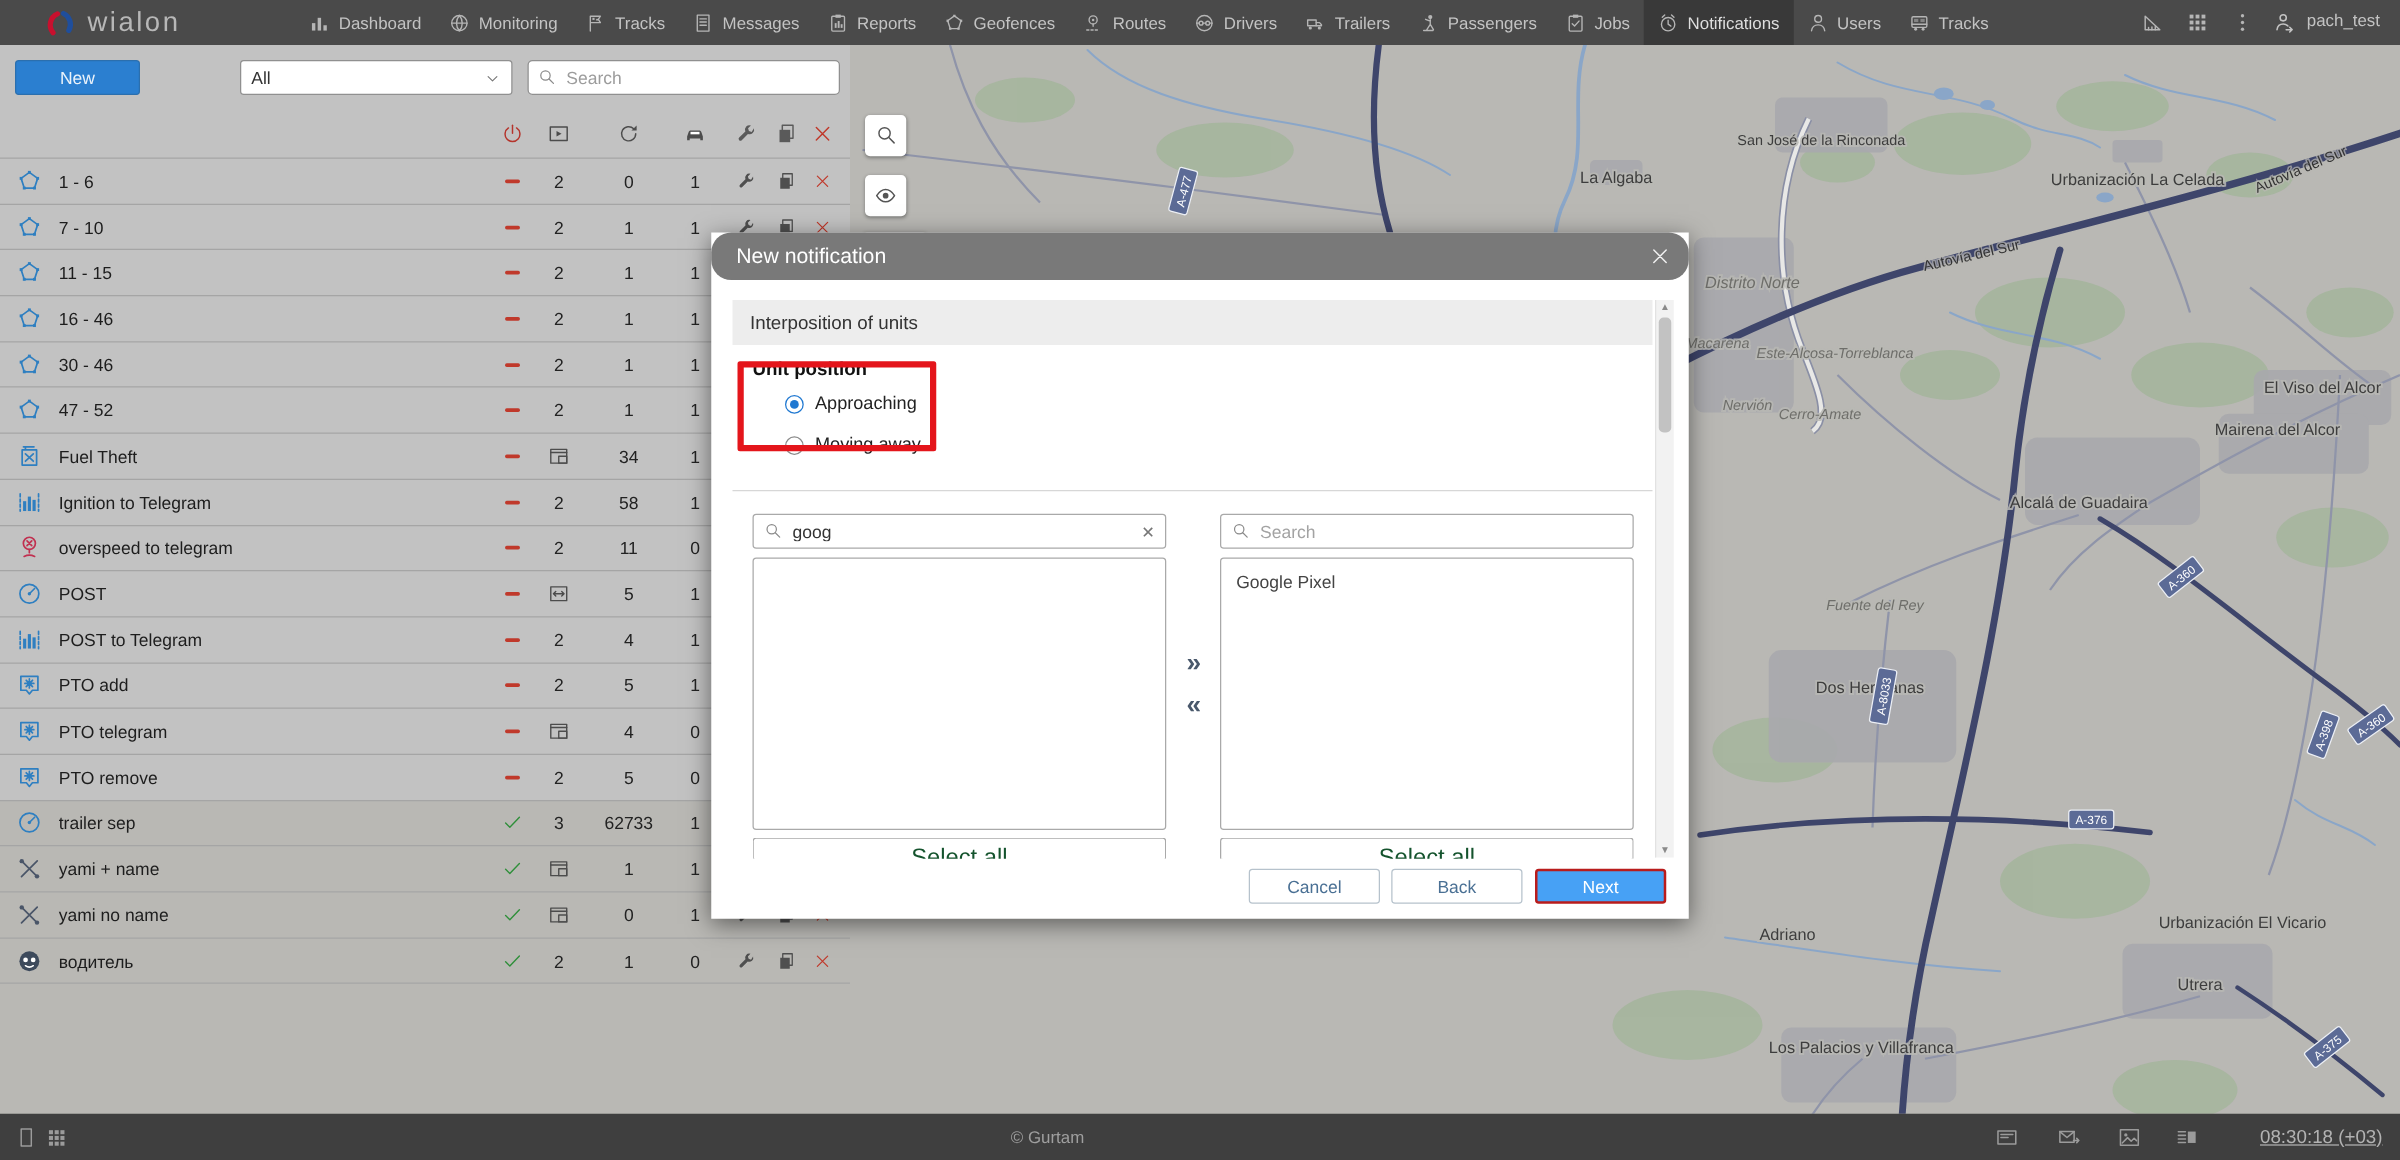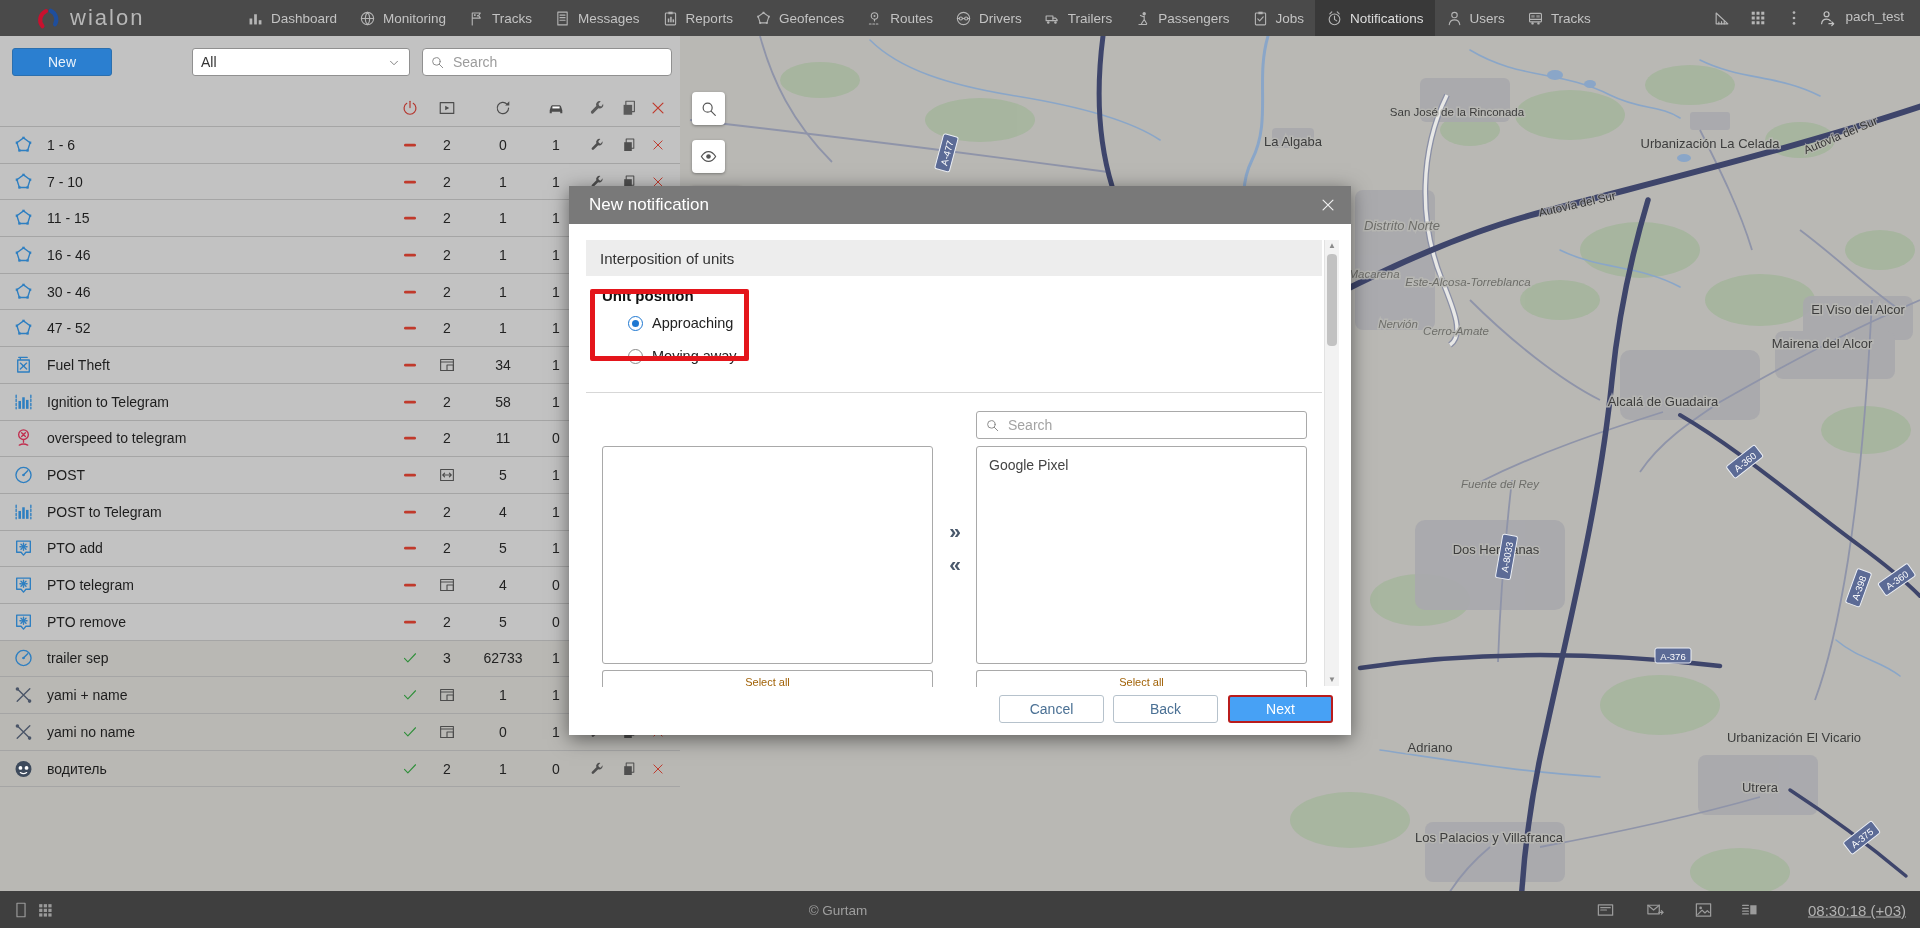--- a/index.html
+++ b/index.html
@@ -49,21 +49,21 @@
   #phead .hic{position:absolute;transform:translateX(-50%);color:#4c4c4c;}
   #rows{position:absolute;left:0;top:90px;width:680px;border-bottom:1px solid #a5a5a5;}
   .prow{position:relative;height:36.7px;border-top:1px solid #a5a5a5;box-sizing:border-box;cursor:pointer;}
   .prow .ricon{position:absolute;left:13px;top:50%;transform:translateY(-50%);}
   .prow .rname{position:absolute;left:47px;top:50%;transform:translateY(-50%);font-size:14px;color:#1d1d1d;white-space:nowrap;}
   .prow .cell{position:absolute;top:50%;transform:translate(-50%,-50%);font-size:14px;color:#222;}
   .prow .aicon{position:absolute;top:50%;transform:translate(-50%,-50%);display:flex;}
   
   #modal{position:absolute;left:569px;top:186px;width:782px;height:549px;background:#fff;z-index:50;
     box-shadow:0 4px 18px rgba(0,0,0,.5);}
-  #modal-header{position:absolute;left:0;top:0;right:0;height:38px;background:#797979;display:flex;align-items:center;}
+  #modal-header{position:absolute;left:0;top:0;right:0;height:38px;background:#797979;display:flex;align-items:center;border-radius:16px;}
   #modal-title{color:#fff;font-size:17px;margin-left:20px;}
   #modal-close{margin-left:auto;margin-right:14px;color:#f0f0f0;cursor:pointer;display:flex;}
   #section-band{position:absolute;left:17px;top:54px;width:736px;height:36px;background:#ededed;display:flex;align-items:center;}
   #section-band span{margin-left:14px;font-size:15px;color:#333;}
   #redbox{position:absolute;left:21px;top:103px;width:159px;height:72px;border:5px solid #e4151b;border-radius:2px;box-sizing:border-box;z-index:60;pointer-events:none;}
   #unit-pos-label{position:absolute;left:33px;top:101px;font-size:15px;font-weight:bold;color:#111;}
   .radio-row{position:absolute;left:50px;display:flex;align-items:center;cursor:pointer;}
   .radio{width:15px;height:15px;border-radius:50%;box-sizing:border-box;border:1.6px solid #8a8a8a;background:#fff;display:flex;align-items:center;justify-content:center;}
   .radio.sel{border-color:#1f78d1;}
   .radio.sel::after{content:"";width:7px;height:7px;border-radius:50%;background:#1f78d1;}
@@ -71,21 +71,21 @@
   #mdivider{position:absolute;left:17px;top:206px;width:736px;height:0;border-top:1px solid #d7d7d7;}
   .msearch{position:absolute;top:225px;width:331px;height:28px;background:#fff;border:1px solid #a9a9a9;border-radius:3px;
     box-sizing:border-box;display:flex;align-items:center;padding:0 8px;color:#8a8a8a;}
   .msearch input{border:none;outline:none;flex:1;font-size:14px;font-family:inherit;margin-left:6px;color:#333;background:transparent;width:100%;}
   .msearch input::placeholder{color:#a3a3a3;}
   .msearch .clr{color:#777;cursor:pointer;font-size:13px;line-height:1;}
   .mlist{position:absolute;top:260px;width:331px;height:218px;background:#fff;border:1px solid #a9a9a9;border-radius:3px;box-sizing:border-box;overflow:hidden;}
   .mlist .item{padding:10px 12px 4px;font-size:14px;color:#444;cursor:pointer;}
   .selall{position:absolute;top:484px;width:331px;height:17px;border:1px solid #a9a9a9;border-radius:3px 3px 0 0;border-bottom:none;
     box-sizing:border-box;overflow:hidden;text-align:center;}
-  .selall span{display:inline-block;padding-top:5px;font-size:11px;color:#a16207;cursor:pointer;}
+  .selall span{display:inline-block;padding-top:5px;font-size:19px;color:#14532d;cursor:pointer;}
   .transfer{position:absolute;left:374px;width:24px;text-align:center;font-size:21px;font-weight:bold;color:#49586b;cursor:pointer;line-height:1;}
   .mbtn{position:absolute;top:509px;width:105px;height:28px;border-radius:3px;font-size:14px;font-family:inherit;cursor:pointer;
     background:#fff;border:1px solid #b6c2cc;color:#4a7094;}
   .mbtn.primary{background:#47a1f5;border:2px solid #b91c1c;color:#fff;}
   #mscroll{position:absolute;left:755px;top:54px;width:14px;height:446px;background:#f2f2f2;border-left:1px solid #e2e2e2;}
   #mscroll .arr{position:absolute;left:0;width:14px;height:12px;color:#8a8a8a;font-size:8px;text-align:center;line-height:12px;}
   #mscroll .thumb{position:absolute;left:2px;top:14px;width:10px;height:92px;background:#c2c2c2;border-radius:4px;}
   
   #statusbar{position:absolute;left:0;top:891px;width:1920px;height:37px;background:#3f3f3f;z-index:45;color:#9b9b9b;}
   #statusbar .sic{position:absolute;top:50%;transform:translateY(-50%);display:flex;cursor:pointer;}
@@ -1169,20 +1169,28 @@
           <span>Approaching</span>
         </div>
         <div class="radio-row" style="top: 162px;">
           <span class="radio"></span>
           <span>Moving away</span>
         </div>
       </div>
     <div id="redbox"></div>
     <div id="mdivider"></div>
 
+    <div class="msearch" style="left:33px;">
+      <span class="js-ic"><svg class="ic" width="15" height="15" viewBox="0 0 20 20">
+            <circle class="s" cx="8.5" cy="8.5" r="5"></circle>
+            <path class="s" d="M12.3 12.3 17 17" stroke-width="1.6"></path>
+          </svg></span>
+      <input type="text" value="goog" style="">
+      <span class="clr">✕</span>
+    </div>
     <div class="msearch" style="left:407px;">
       <span class="js-ic"><svg class="ic" width="15" height="15" viewBox="0 0 20 20">
             <circle class="s" cx="8.5" cy="8.5" r="5"></circle>
             <path class="s" d="M12.3 12.3 17 17" stroke-width="1.6"></path>
           </svg></span>
       <input type="text" placeholder="Search" style="">
     </div>
 
     <div class="mlist" style="left:33px;" id="left-list"></div>
     <div class="mlist" style="left:407px;" id="right-list">

